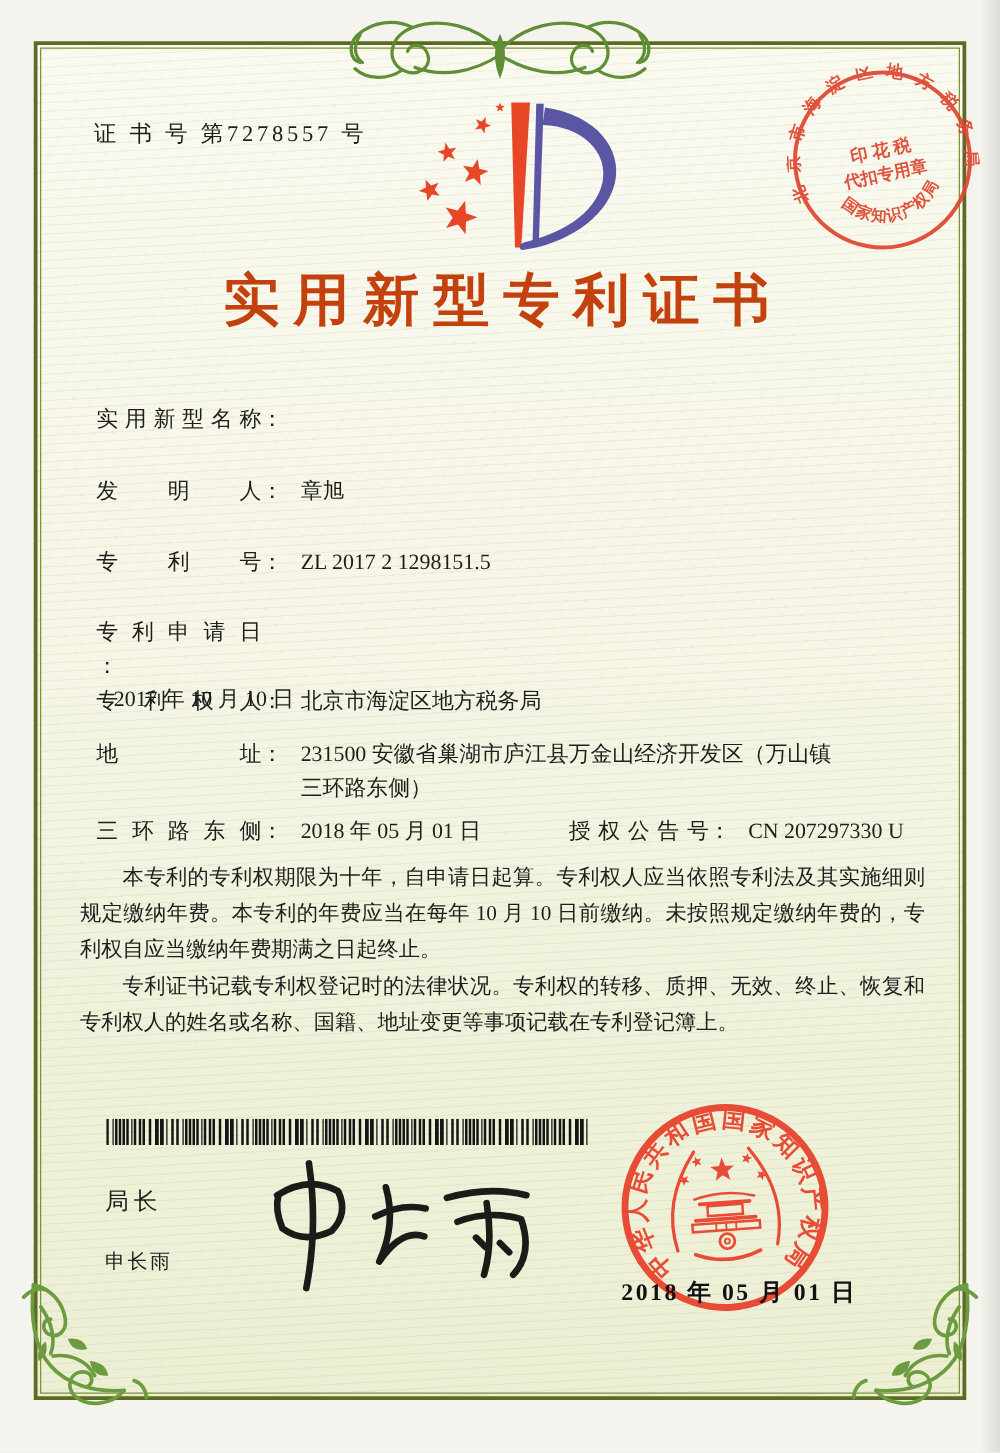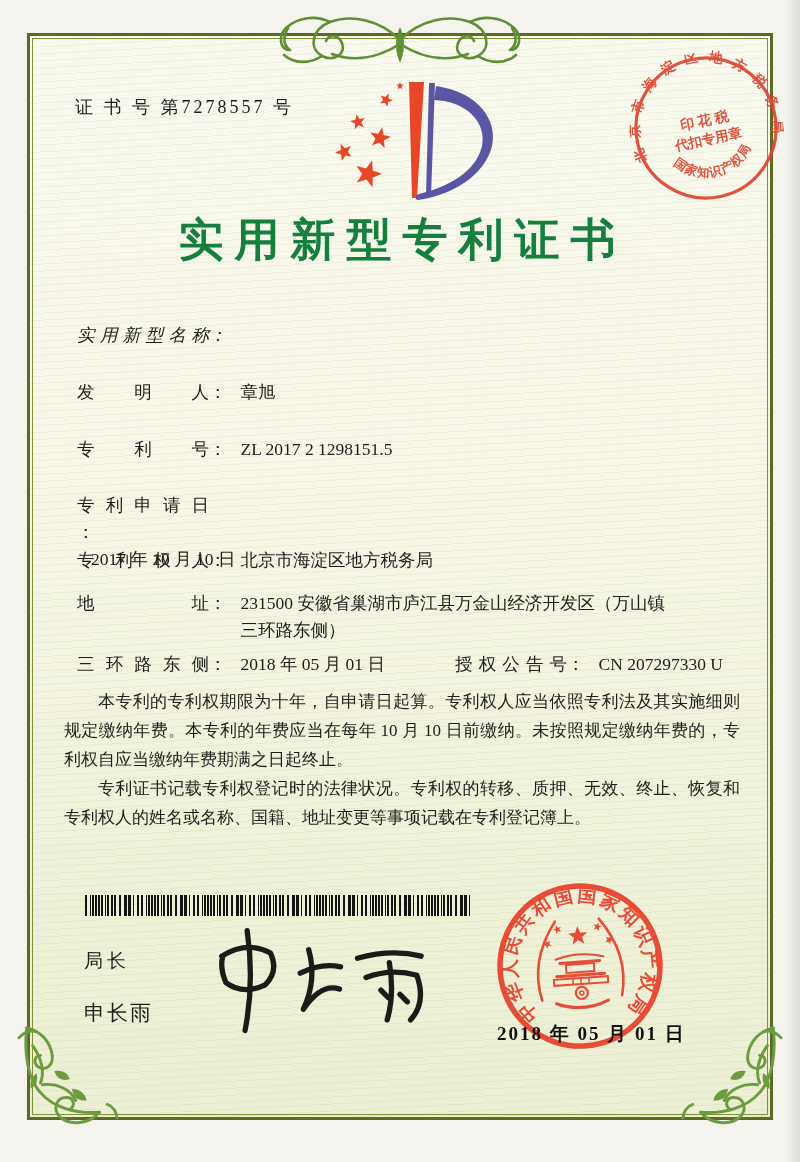--- a/index.html
+++ b/index.html
@@ -24,44 +24,44 @@
     position:absolute;left:27px;top:33px;right:27px;bottom:42px;
     border:3px solid #5c6b22;pointer-events:none;
   }
   .frame-inner{
     position:absolute;inset:2px;border:1.5px solid #7f9038;pointer-events:none;
   }
   .abs{position:absolute;}
   .cert-no{left:75px;top:95px;font-size:18px;letter-spacing:3px;}
   .title{
     left:0;right:16px;top:210px;text-align:center;
-    font-size:45px;font-weight:bold;letter-spacing:11px;color:#15803d;margin-left:21px;
+    font-size:45px;font-weight:bold;letter-spacing:11px;color:#c2410c;margin-left:21px;
   }
   .row{left:77px;display:flex;align-items:flex-start;font-size:17.5px;line-height:27px;}
   .lbl{display:inline-block;width:132px;text-align:justify;text-align-last:justify;white-space:nowrap;}
   .colon{display:inline-block;}
   .val{margin-left:14px;white-space:pre-line;}
-  .row-name{top:322px;font-style:italic;}
+  .row-name{top:322px;}
   .row-inventor{top:379px;}
   .row-patentno{top:436px;}
   .row-appdate{top:492px;flex-direction:column;}
   .row-patentee{top:547px;}
   .row-address{top:590px;}
   .row-address .val{width:470px;}
   .row-grant{top:651px;width:660px;}
   .grant-no{position:absolute;left:378px;top:0;display:flex;}
   .grant-no .lbl{width:112px;}
   .paras{left:64px;right:60px;top:687px;font-size:17px;line-height:29px;text-align:justify;}
   .paras p{margin:0;text-indent:2em;}
   .barcode{
     left:85px;top:895px;width:394px;height:21px;display:flex;align-items:stretch;overflow:hidden;
   }
   .barcode span{display:inline-block;height:100%;background:#151515;flex:none;}
   .director-title{left:84px;top:948px;font-size:19px;letter-spacing:4px;}
-  .director-name{left:84px;top:999px;font-size:21px;letter-spacing:2px;}
+  .director-name{left:84px;top:999px;font-size:16px;letter-spacing:2px;}
   .signature{left:178px;top:918px;}
   .seal{left:492px;top:878px;transform:rotate(-4deg);}
   .seal-date{left:497px;top:1021px;font-size:19px;font-weight:bold;letter-spacing:2px;color:#111;}
   .footer{left:0;right:0;top:1083px;text-align:center;font-size:15.5px;letter-spacing:2px;}
   .tax-stamp{left:630px;top:52px;transform:rotate(-12deg);}
   .flourish-top{left:258px;top:10px;}
   .corner-bl{left:13px;top:1022px;}
   .corner-br{right:13px;top:1022px;transform:scaleX(-1);}
   svg text{font-family:"Liberation Serif","DejaVu Serif",serif;}
 </style>

